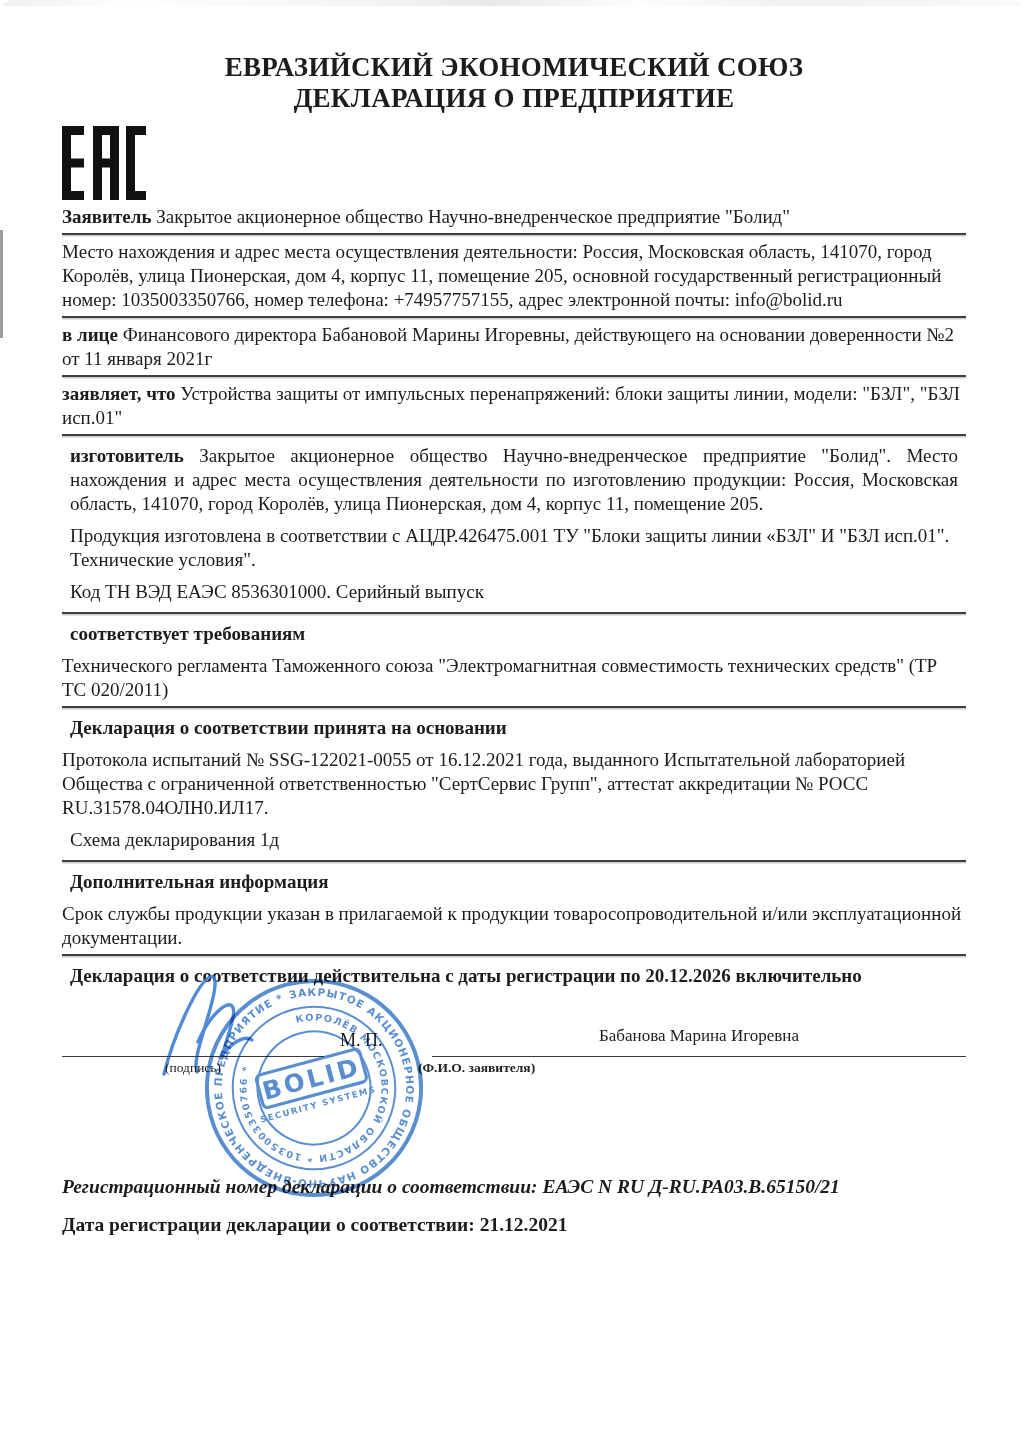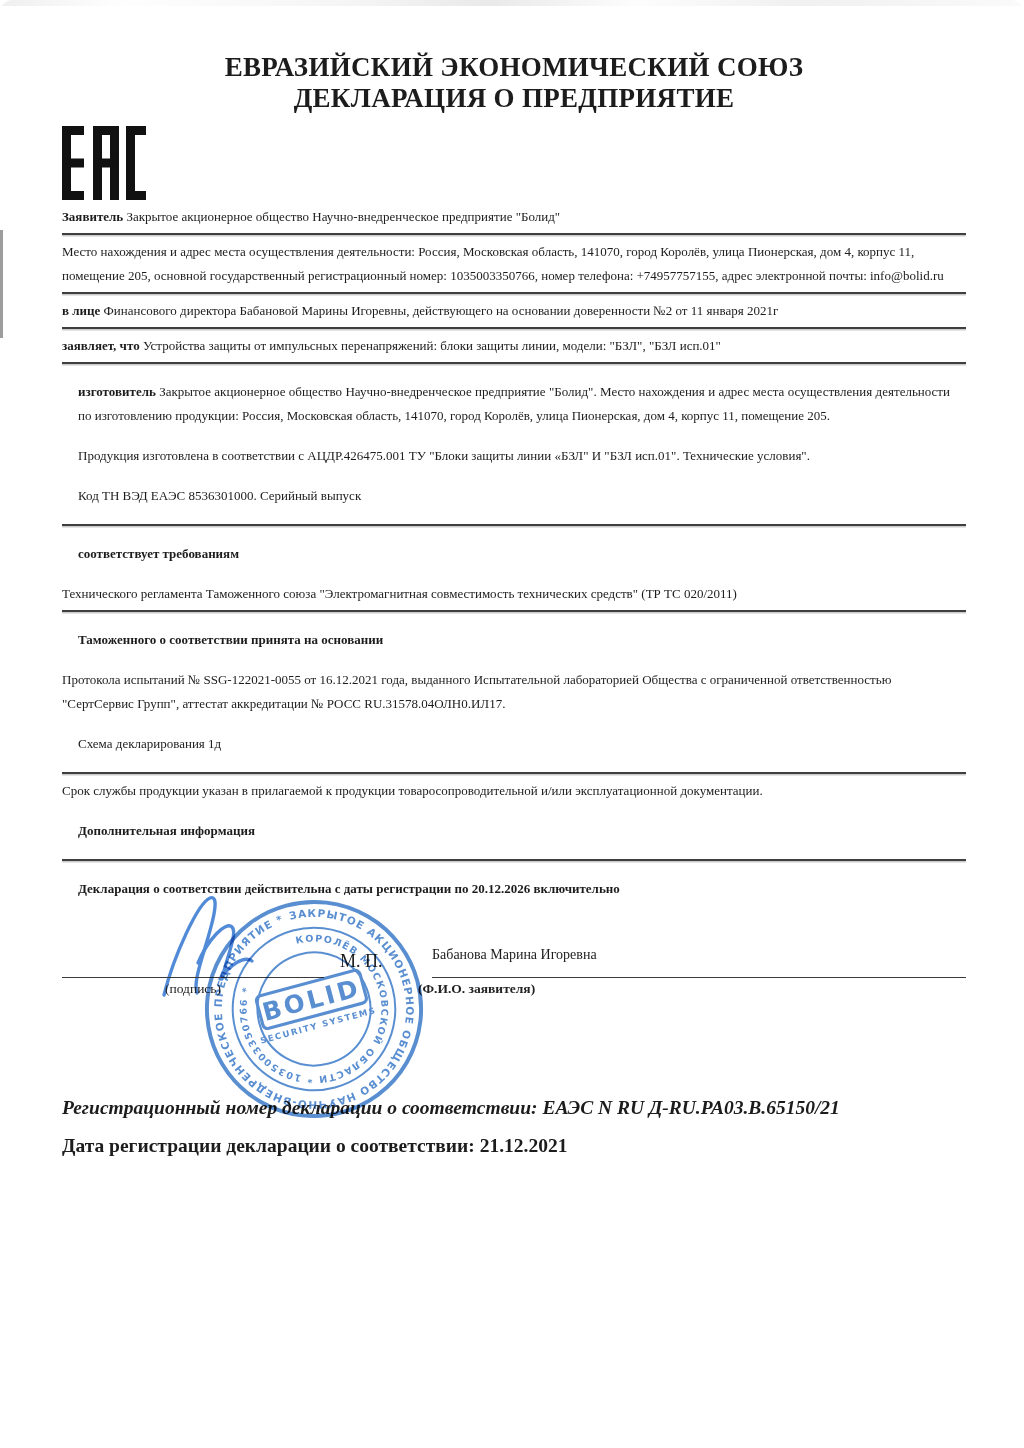--- a/index.html
+++ b/index.html
@@ -21,22 +21,22 @@
     position:absolute; left:0; top:230px; width:3px; height:108px;
     background:#4d4d4d; opacity:.55;
   }
   .content { position:absolute; left:62px; top:0; width:904px; }
   .doc-title {
     margin:0; text-align:center; font-weight:bold;
     font-size:27px; line-height:31px; letter-spacing:.3px;
   }
   .doc-title.first { margin-top:52px; }
   .eac { display:block; margin-top:12px; }
-  p.field { font-size:13px; line-height:24px; margin:5px 0 4px 0; }
-  p.tight { margin:16px; }
+  p.field { font-size:19px; line-height:24px; margin:5px 0 4px 0; }
+  p.tight { margin:8px; }
   b.lead { font-weight:bold; }
   .justify { text-align:justify; }
   .bold-line { font-weight:bold; }
   .sep {
     height:0; border:none; border-top:2px solid #3f3f3f;
     margin:3px 0 3px 0;
     box-shadow:0 1.5px 0 rgba(70,70,70,.28);
   }
   .sig-area { position:relative; height:158px; margin-top:4px; }
   .sig-line {
@@ -45,21 +45,21 @@
   .sig-line.left { left:0; top:60px; width:262px; }
   .sig-line.right { left:370px; top:60px; width:534px; }
   .sig-caption {
     position:absolute; font-size:13.5px; color:#222; top:64px;
   }
   .sig-caption.sign { left:0; width:262px; text-align:center; }
   .sig-caption.fio { left:356px; width:534px; text-align:left;font-weight:bold; }
   .mp-mark { position:absolute; left:278px; top:34px; font-size:18px; }
   .sig-name {
     position:absolute; left:370px; top:30px; width:534px;
-    font-size:14px;
+    text-align:center; font-size:17px;
   }
   .signature-svg { position:absolute; left:84px; top:-34px; }
   .stamp-svg {
     position:absolute; left:138px; top:-22px;
     mix-blend-mode:multiply; opacity:.85;
   }
   p.reg { font-weight:bold; font-size:19.5px; margin:0; }
   p.reg.first { margin-top:22px;font-style:italic; }
   p.reg.second { margin-top:16px; }
 </style>
@@ -131,34 +131,34 @@
 
     <div class="sep"></div>
 
     <p class="field bold-line tight">соответствует требованиям</p>
     <p class="field">
       <span>Технического регламента Таможенного союза "Электромагнитная совместимость технических средств" (ТР ТС 020/2011)</span>
     </p>
 
     <div class="sep"></div>
 
-    <p class="field bold-line tight">Таможенного о соответствии принята на основании</p>
+    <p class="field bold-line tight">Декларация о соответствии принята на основании</p>
     <p class="field">
       <span>Протокола испытаний № SSG-122021-0055  от 16.12.2021 года, выданного Испытательной лабораторией Общества с ограниченной ответственностью "СертСервис Групп", аттестат аккредитации № РОСС RU.31578.04ОЛН0.ИЛ17.</span>
     </p>
     <p class="field tight">
       <span>Схема декларирования 1д</span>
     </p>
 
     <div class="sep"></div>
 
+    <p class="field bold-line tight">Дополнительная информация</p>
     <p class="field">
       <span>Срок службы продукции указан в прилагаемой к продукции товаросопроводительной и/или эксплуатационной  документации.</span>
     </p>
-    <p class="field bold-line tight">Дополнительная информация</p>
 
     <div class="sep"></div>
 
     <p class="field bold-line tight">Декларация о соответствии  действительна с даты регистрации по 20.12.2026 включительно</p>
 
     <div class="sig-area">
 
       <svg class="signature-svg" width="170" height="130" viewBox="0 0 170 130">
         <g fill="none" stroke="#3f7fd4" stroke-width="3.4" stroke-linecap="round" opacity="0.9">
           <path d="M18,112 C28,72 52,20 64,15 C75,11 66,42 58,68 C52,88 48,102 51,110"></path>

